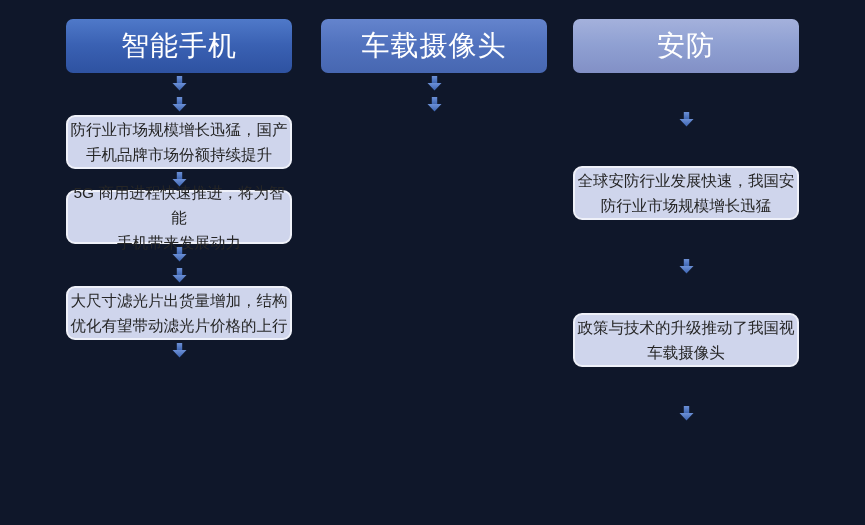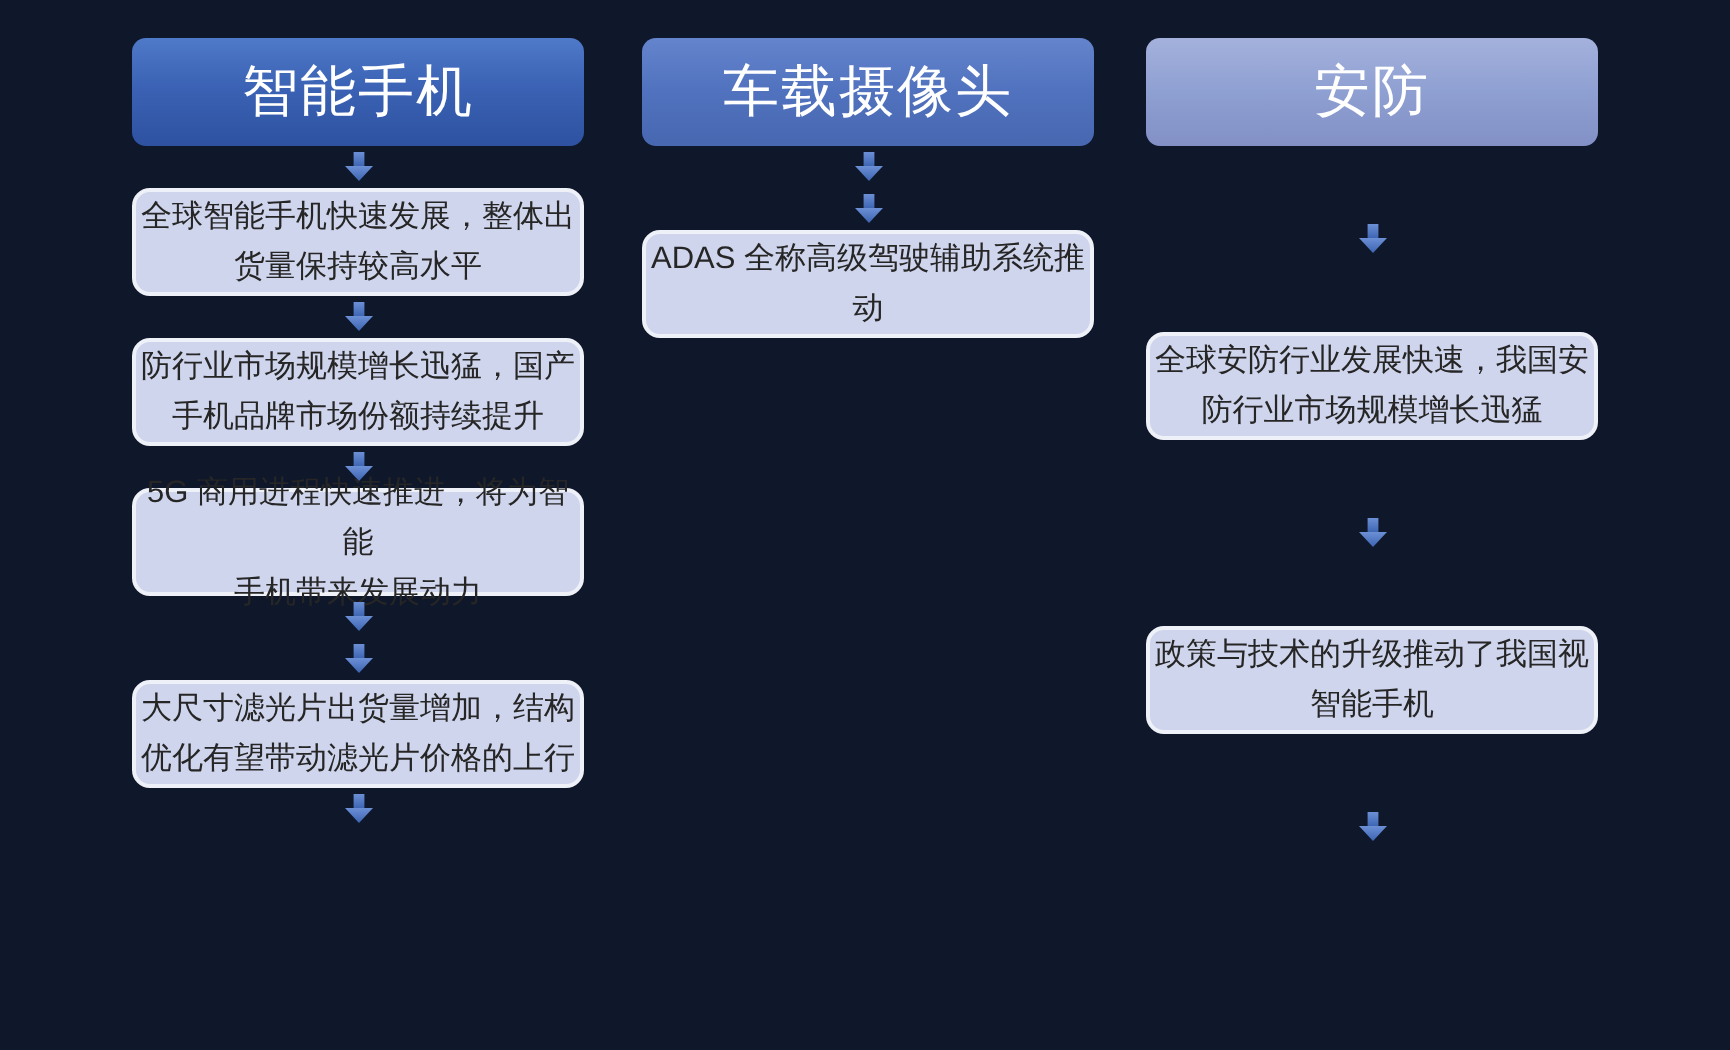--- a/index.html
+++ b/index.html
@@ -88,24 +88,20 @@
   <div class="column col-smartphone">
     <div class="header header-1">
       <span>智能手机</span>
     </div>
     <div class="arrow-gap">
       <svg class="arrow-icon" width="15" height="15" viewBox="0 0 15 15">
           <rect x="4.8" y="0" width="5.4" height="7.4" fill="url(#arrowGrad)"></rect>
           <polygon points="0.5,7 14.5,7 7.5,14.5" fill="url(#arrowGrad)"></polygon>
         </svg>
     </div>
-    <div class="node">
-      <span>全球智能手机快速发展，整体出
-货量保持较高水平</span>
-    </div>
     <div class="arrow-gap">
       <svg class="arrow-icon" width="15" height="15" viewBox="0 0 15 15">
           <rect x="4.8" y="0" width="5.4" height="7.4" fill="url(#arrowGrad)"></rect>
           <polygon points="0.5,7 14.5,7 7.5,14.5" fill="url(#arrowGrad)"></polygon>
         </svg>
     </div>
     <div class="node">
       <span>防行业市场规模增长迅猛，国产
 手机品牌市场份额持续提升</span>
     </div>
@@ -152,24 +148,20 @@
           <rect x="4.8" y="0" width="5.4" height="7.4" fill="url(#arrowGrad)"></rect>
           <polygon points="0.5,7 14.5,7 7.5,14.5" fill="url(#arrowGrad)"></polygon>
         </svg>
     </div>
     <div class="arrow-gap">
       <svg class="arrow-icon" width="15" height="15" viewBox="0 0 15 15">
           <rect x="4.8" y="0" width="5.4" height="7.4" fill="url(#arrowGrad)"></rect>
           <polygon points="0.5,7 14.5,7 7.5,14.5" fill="url(#arrowGrad)"></polygon>
         </svg>
     </div>
-    <div class="node">
-      <span>ADAS 全称高级驾驶辅助系统推
-动</span>
-    </div>
   </div>
 
   <div class="column col-security">
     <div class="header header-3">
       <span>安防</span>
     </div>
     <div class="arrow-gap">
       <svg class="arrow-icon" width="15" height="15" viewBox="0 0 15 15">
           <rect x="4.8" y="0" width="5.4" height="7.4" fill="url(#arrowGrad)"></rect>
           <polygon points="0.5,7 14.5,7 7.5,14.5" fill="url(#arrowGrad)"></polygon>
@@ -180,21 +172,21 @@
 防行业市场规模增长迅猛</span>
     </div>
     <div class="arrow-gap">
       <svg class="arrow-icon" width="15" height="15" viewBox="0 0 15 15">
           <rect x="4.8" y="0" width="5.4" height="7.4" fill="url(#arrowGrad)"></rect>
           <polygon points="0.5,7 14.5,7 7.5,14.5" fill="url(#arrowGrad)"></polygon>
         </svg>
     </div>
     <div class="node">
       <span>政策与技术的升级推动了我国视
-智能手机</span>
+车载摄像头</span>
     </div>
     <div class="arrow-gap">
       <svg class="arrow-icon" width="15" height="15" viewBox="0 0 15 15">
           <rect x="4.8" y="0" width="5.4" height="7.4" fill="url(#arrowGrad)"></rect>
           <polygon points="0.5,7 14.5,7 7.5,14.5" fill="url(#arrowGrad)"></polygon>
         </svg>
     </div>
   </div>
 
 </div>

